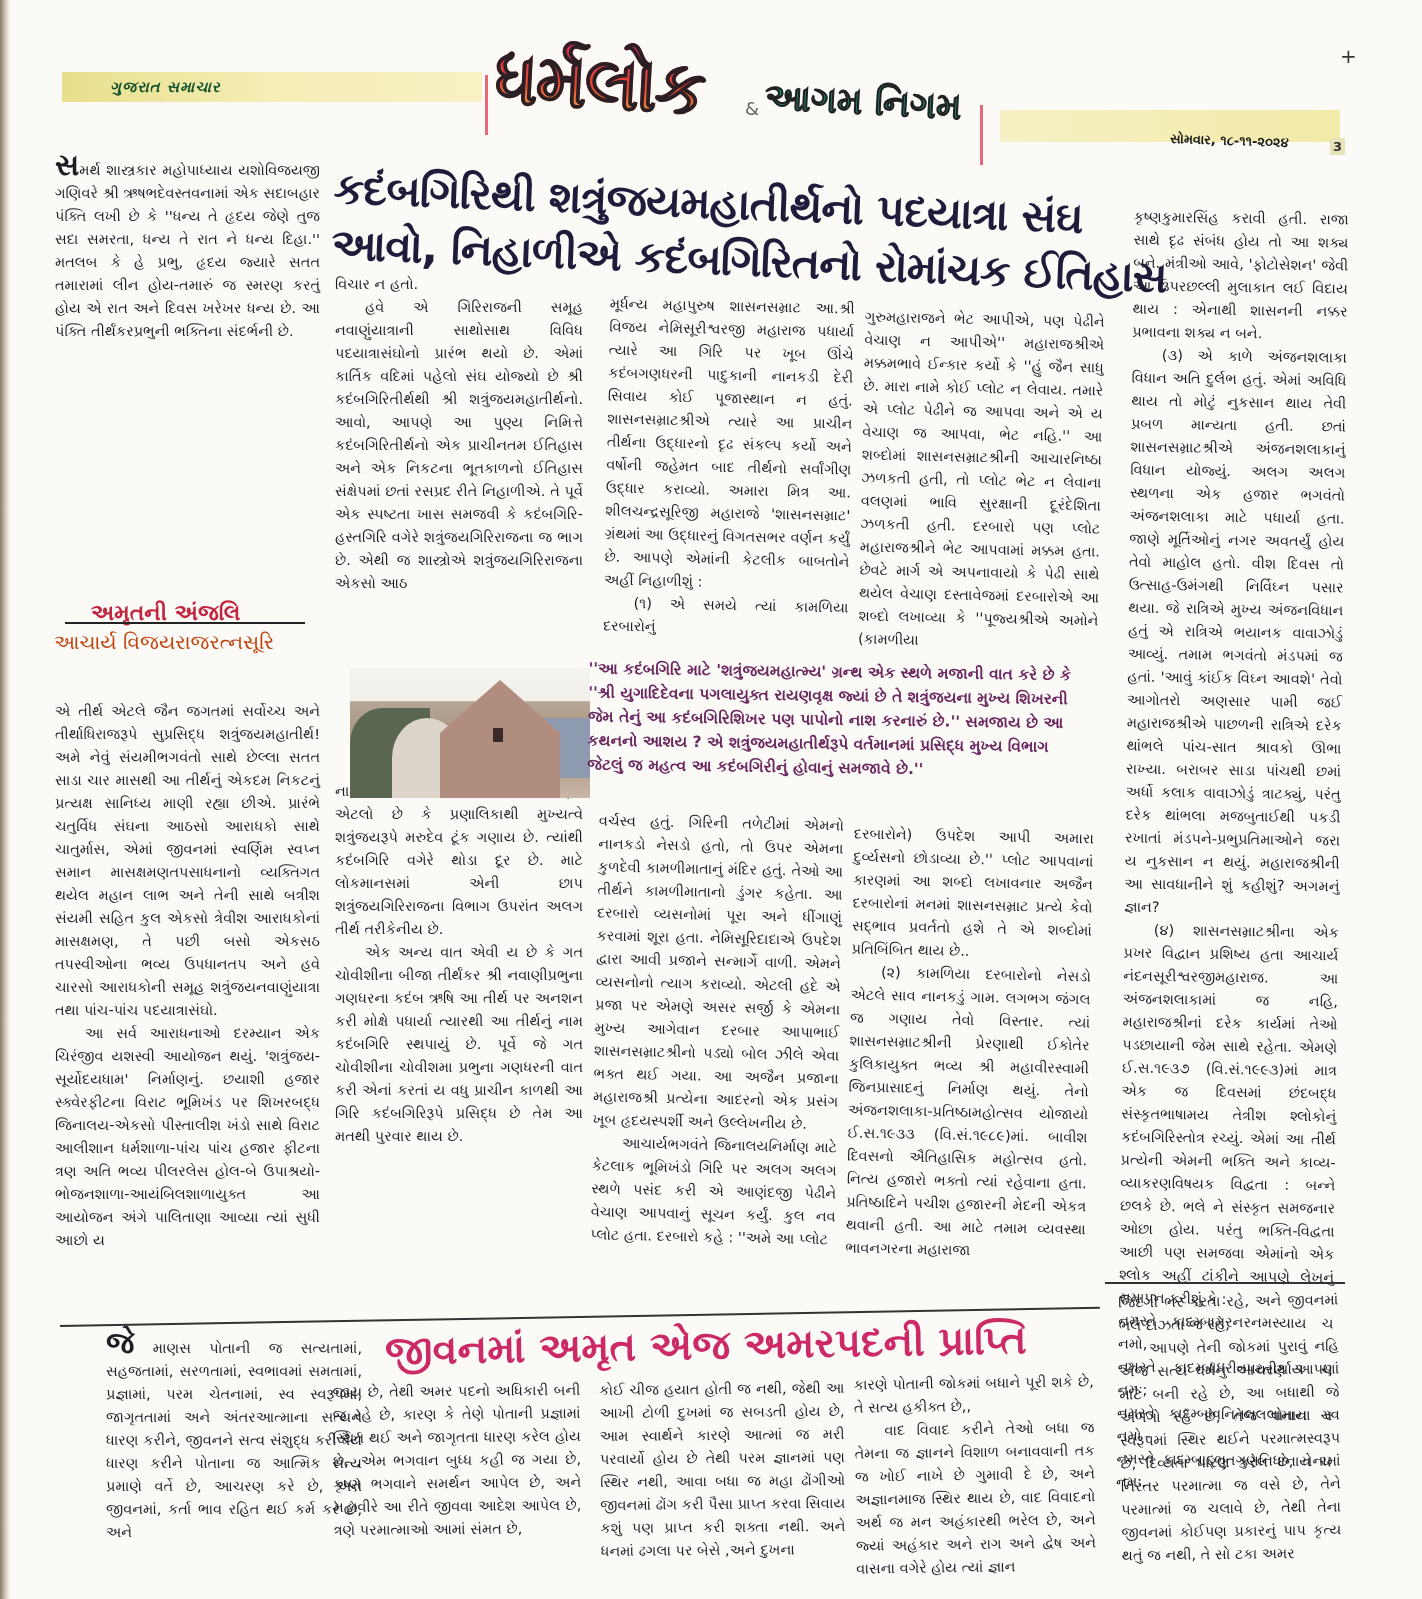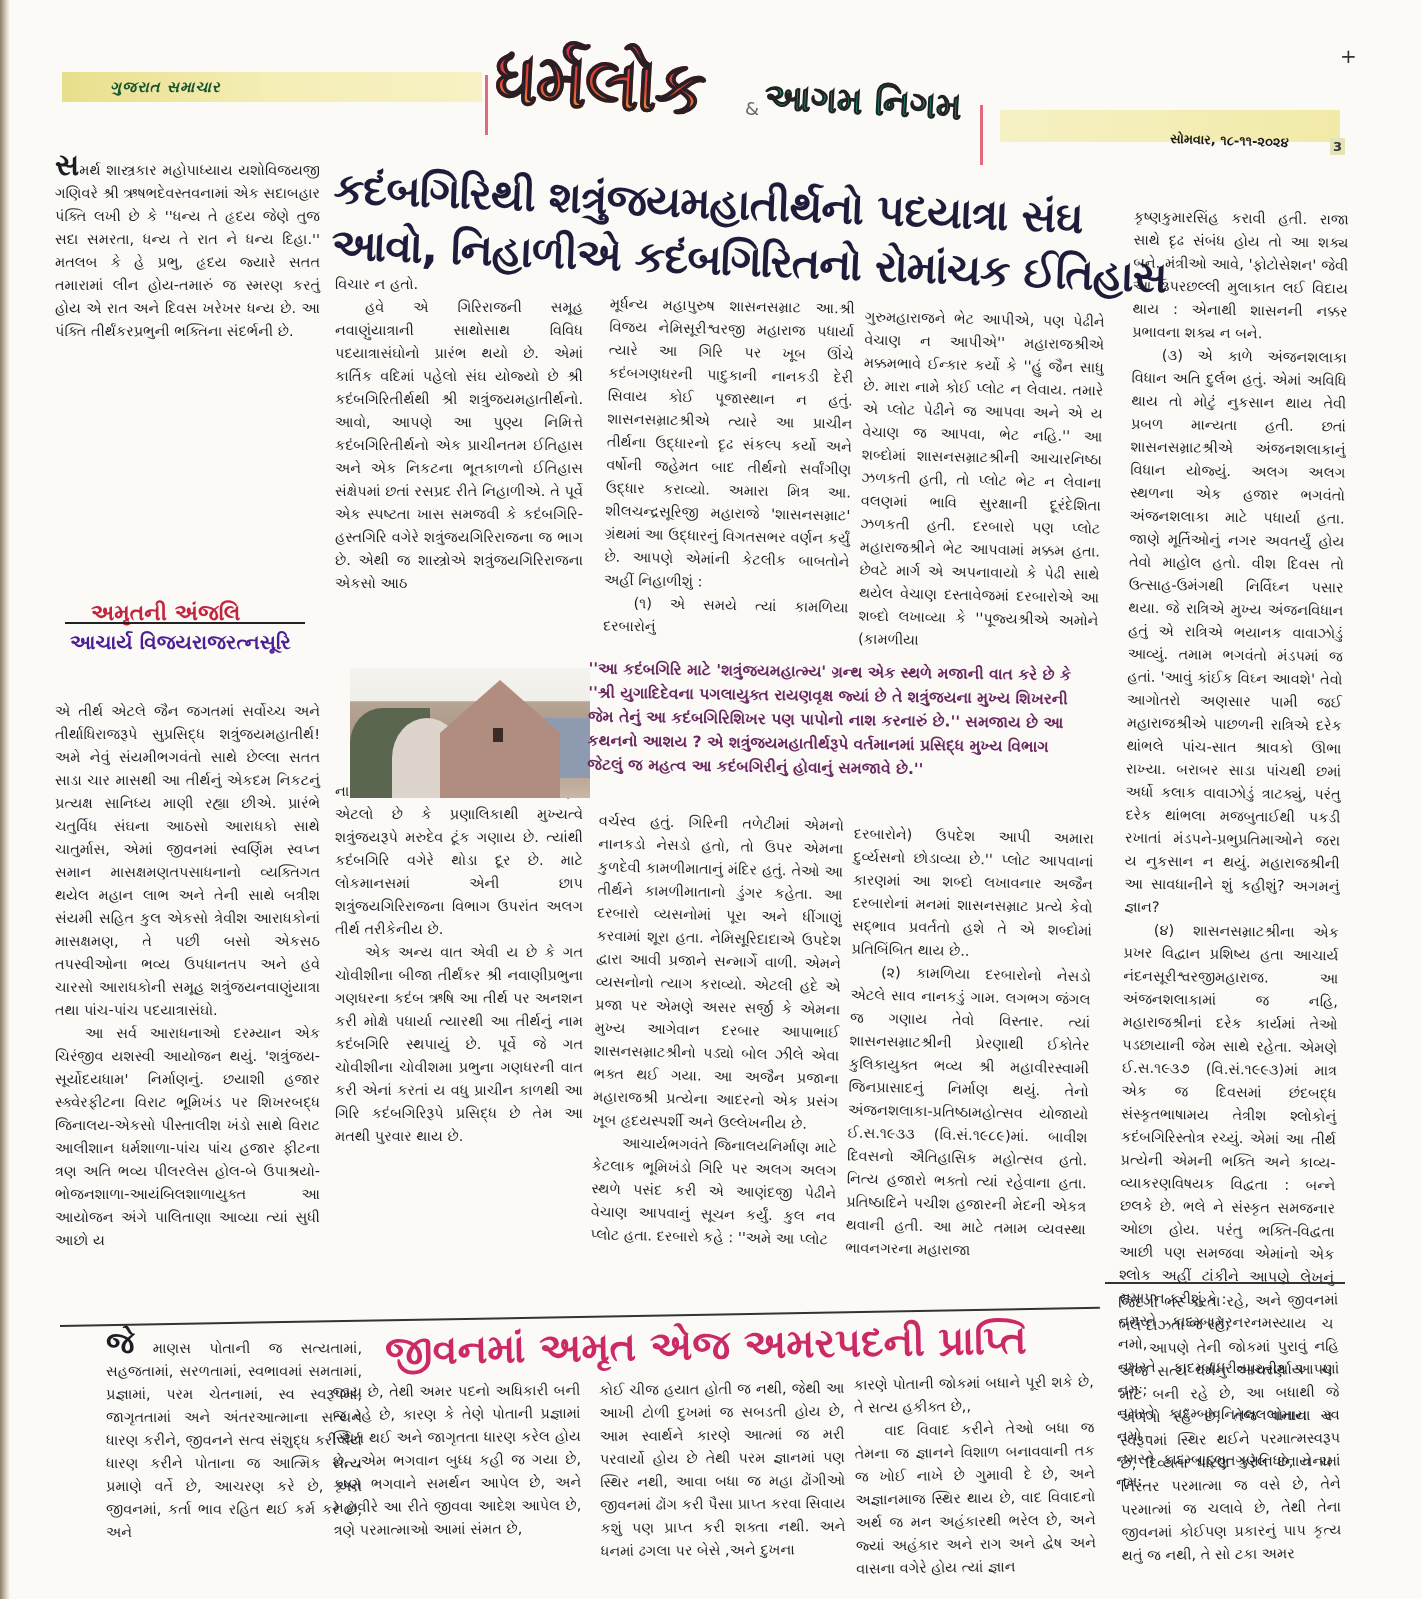--- a/index.html
+++ b/index.html
@@ -80,21 +80,21 @@
   .col-2 { left: 335px; top: 273px; width: 248px; }
   .col-3 { left: 600px; top: 295px; width: 245px; transform: rotate(1.2deg); }
   .col-4 { left: 855px; top: 308px; width: 240px; transform: rotate(1.2deg); }
   .col-5 { left: 1125px; top: 207px; width: 215px; transform: rotate(0.8deg); }
 
   .column-heading {
     position: absolute; left: 91px; top: 588px; font-size: 22px; font-weight: bold; color: #c2253f; margin-top: 12px;
   }
   .heading-rule { position: absolute; left: 65px; top: 622px; width: 240px; height: 2px; background: #222; }
   .author-byline {
-    position: absolute; left: 70px; top: 630px; font-size: 20px; font-weight: bold; color: #4c1d95;
+    position: absolute; left: 54px; top: 630px; font-size: 20px; font-weight: normal; color: #c2410c;
   }
   .col-1b { left: 55px; top: 700px; width: 265px; }
 
   .temple-photo {
     position: absolute; left: 350px; top: 668px; width: 240px; height: 130px;
     background: linear-gradient(180deg, #f4f3ef 0%, #f1efe9 25%, #b6a695 26%, #a88f7c 60%, #c9b7a7 100%);
     overflow: hidden;
   }
   .temple-photo .hill { position: absolute; left: 0; top: 40px; width: 80px; height: 90px; background: #5b6650; border-radius: 40% 0 0 0; }
   .temple-photo .sky { position: absolute; right: 0; top: 50px; width: 60px; height: 60px; background: #8d9ab0; }

